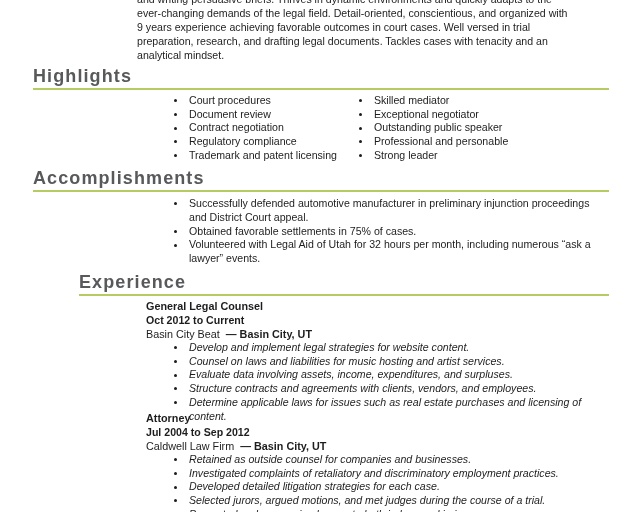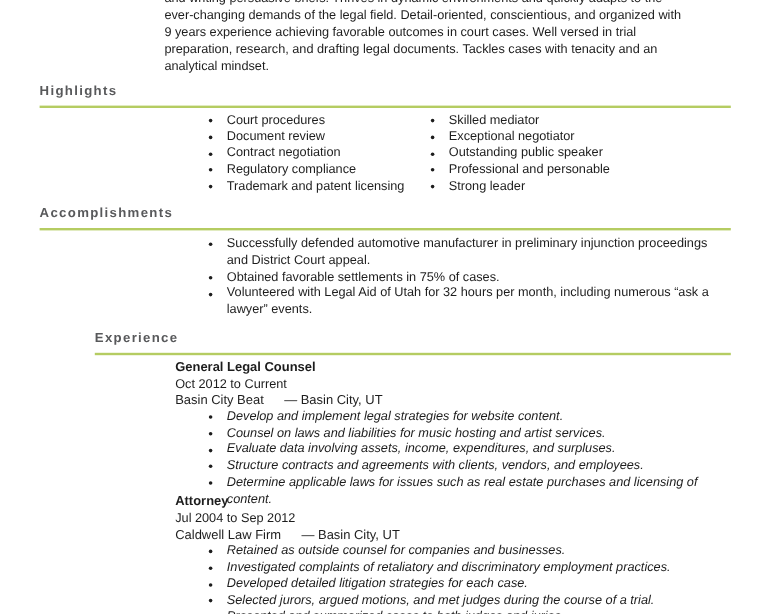--- a/index.html
+++ b/index.html
@@ -12,21 +12,21 @@
     color:#1d1d1d;
   }
   .abs{position:absolute;}
   
   #summary{left:137px;top:-7px;width:472px;}
   .sline{font-size:10.6px;line-height:13.9px;white-space:nowrap;}
   
   .sec-head{left:33px;right:31px;}
   .sec-title{
     margin:0;
-    font-size:11px;
+    font-size:18px;
     line-height:20px;
     font-weight:700;
     letter-spacing:1.1px;
     color:#58595b;
   }
   .sec-rule{height:2px;background:#b5cc62;margin-top:2px;}
   
   ul.blist{list-style:none;margin:0;padding:0;}
   ul.blist li{
     position:relative;
@@ -51,24 +51,24 @@
   #exp-head{top:272px;margin-left:46px;}
   
   .job{left:146px;width:461px;}
   #job1{top:299px;}
   #job2{top:411px;}
   .job-head{
     display:flex;justify-content:space-between;align-items:baseline;
     font-size:10.8px;line-height:14px;flex-direction:column;
   }
   .job-title{font-weight:700;}
-  .job-dates{font-weight:400;font-size:10.6px;}
+  .job-dates{font-weight:700;font-size:10.6px;}
   .job-co{font-size:10.8px;line-height:14px;}
   .job-co .co{font-weight:400;}
-  .job-co .loc{font-weight:400;margin-left:14px;}
+  .job-co .loc{font-weight:700;margin-left:3px;}
   .job ul.blist{margin-left:26px;width:427px;font-style:italic;}
 </style>
 </head>
 <body>
 
 <div>
 
   <div id="summary" class="abs">
     <div class="sline">and writing persuasive briefs. Thrives in dynamic environments and quickly adapts to the</div>
     <div class="sline">ever-changing demands of the legal field. Detail-oriented, conscientious, and organized with</div>

